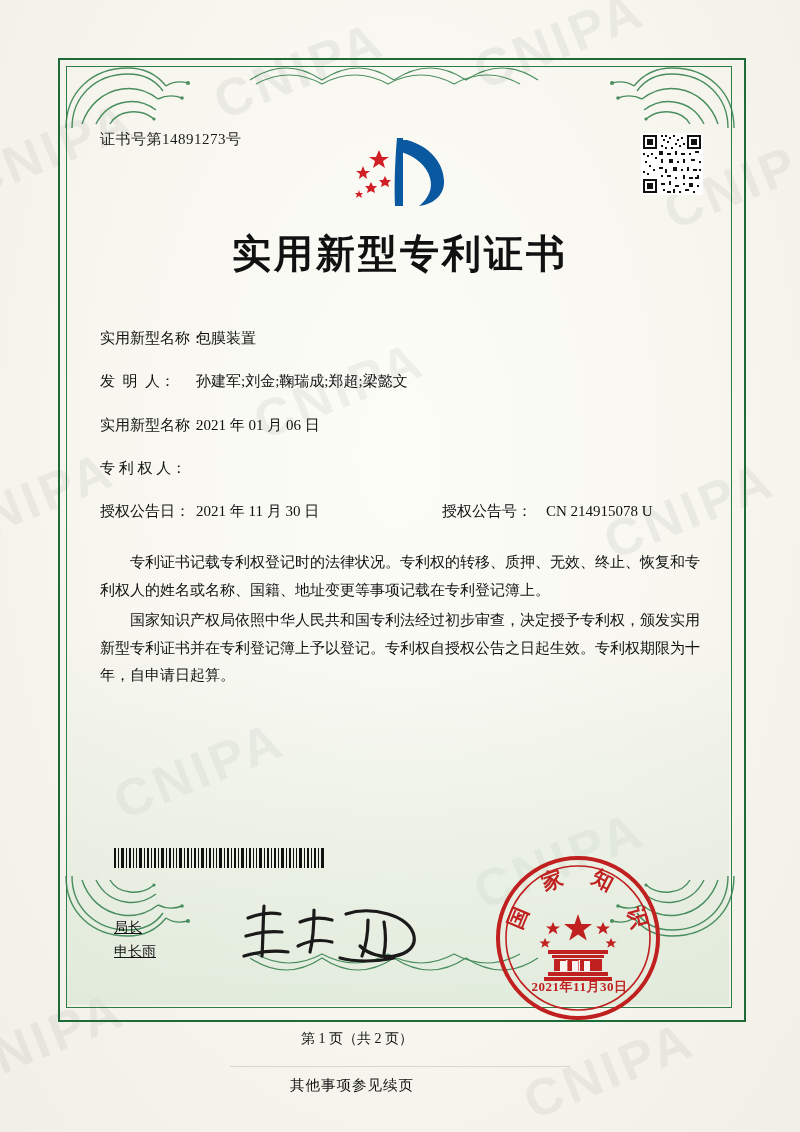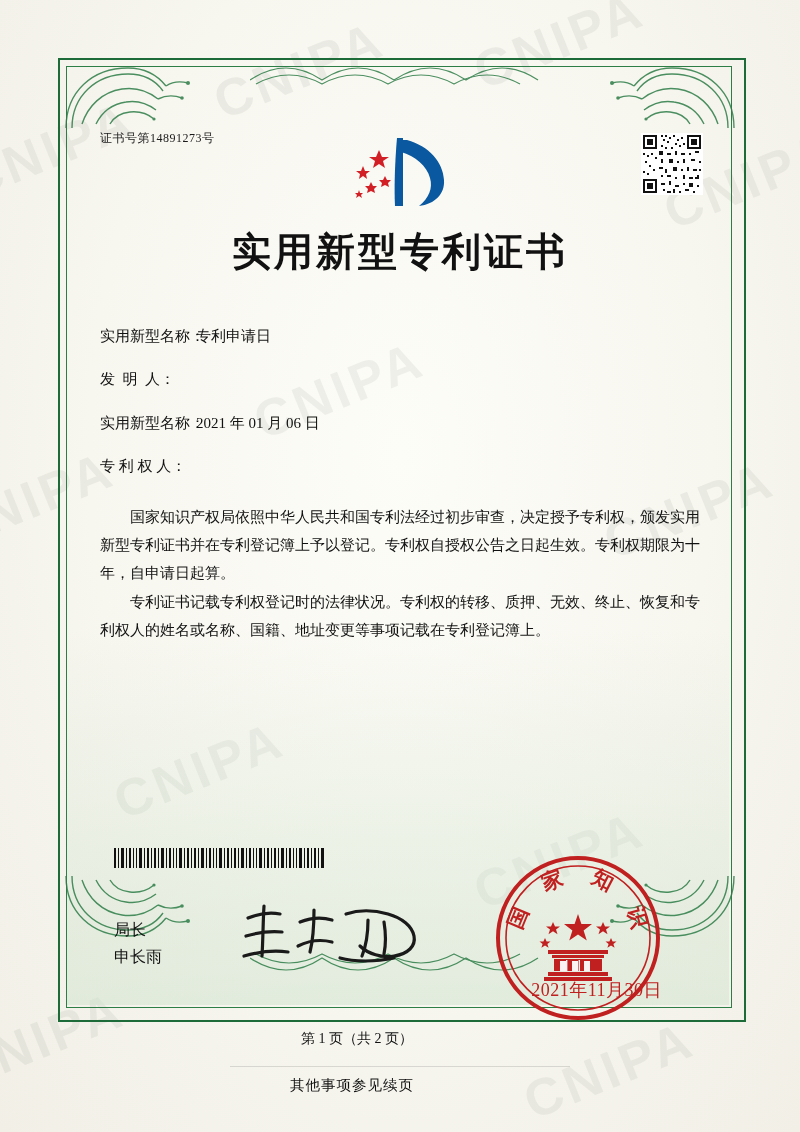--- a/index.html
+++ b/index.html
@@ -87,21 +87,21 @@
   .orn.bc { left: 250px; top: 952px; transform: scaleY(-1); }
 
   
   .content {
     position: absolute;
     left: 100px;
     top: 130px;
     width: 600px;
   }
   .cert-no {
-    font-size: 12px;
+    font-size: 15px;
     color: #1a1a1a;
     letter-spacing: 0.5px;
   }
   .emblem {
     position: absolute;
     left: 345px;
     top: 132px;
     width: 110px;
     height: 80px;
   }
@@ -173,23 +173,24 @@
     position: absolute;
     left: 114px;
     top: 848px;
     width: 212px;
     height: 20px;
   }
   .sign-block {
     position: absolute;
     left: 114px;
     top: 916px;
-    font-size: 16px;
+    font-size: 14px;
     line-height: 1.7;
     color: #111;
+    text-decoration: underline;
   }
   .signature {
     position: absolute;
     left: 236px;
     top: 900px;
     width: 190px;
     height: 70px;
     color: #111;
   }
   .seal {
@@ -197,24 +198,25 @@
     left: 492px;
     top: 852px;
     width: 172px;
     height: 172px;
   }
   .seal-date {
     position: absolute;
     left: 497px;
     top: 978px;
     width: 165px;
-    text-align: right;
-    font-size: 18px;
+    text-align: center;
+    font-size: 13px;
     color: #c0201f;
     letter-spacing: 0.5px;
+    font-weight: bold;
   }
   .pagenum {
     position: absolute;
     left: 0;
     top: 1030px;
     width: 714px;
     text-align: center;
     font-size: 14px;
     color: #111;
   }
@@ -450,37 +452,44 @@
   </div>
 
   <div class="content">
     <div class="cert-no">证书号第14891273号</div>
 
     <div class="title">实用新型专利证书</div>
 
     <div class="fields">
       <div class="field-row">
         <div class="field-label">实用新型名称：</div>
-        <div class="field-value">专利申请日</div>
+        <div class="field-value">包膜装置</div>
       </div>
       <div class="field-row">
         <div class="field-label">发  明  人：</div>
+        <div class="field-value">孙建军;刘金;鞠瑞成;郑超;梁懿文</div>
       </div>
       <div class="field-row">
         <div class="field-label">实用新型名称：</div>
         <div class="field-value">2021 年 01 月 06 日</div>
       </div>
       <div class="field-row">
         <div class="field-label">专 利 权 人：</div>
       </div>
+      <div class="field-row two">
+        <div class="field-label">授权公告日：</div>
+        <div class="field-value">2021 年 11 月 30 日</div>
+        <div class="field-label2">授权公告号：</div>
+        <div class="field-value2">CN 214915078 U</div>
+      </div>
     </div>
 
     <div class="paras">
+      <p>专利证书记载专利权登记时的法律状况。专利权的转移、质押、无效、终止、恢复和专利权人的姓名或名称、国籍、地址变更等事项记载在专利登记簿上。</p>
       <p>国家知识产权局依照中华人民共和国专利法经过初步审查，决定授予专利权，颁发实用新型专利证书并在专利登记簿上予以登记。专利权自授权公告之日起生效。专利权期限为十年，自申请日起算。</p>
-      <p>专利证书记载专利权登记时的法律状况。专利权的转移、质押、无效、终止、恢复和专利权人的姓名或名称、国籍、地址变更等事项记载在专利登记簿上。</p>
     </div>
   </div>
 
   <div class="barcode">
     <svg width="212" height="20" viewBox="0 0 212 20" shape-rendering="crispEdges">
       <rect width="212" height="20" fill="rgba(255,255,255,0)"></rect>
       <g fill="#111">
         <rect x="0" y="0" width="2" height="20"></rect>
           <rect x="4" y="0" width="1" height="20"></rect>
         <rect x="7" y="0" width="3" height="20"></rect>

